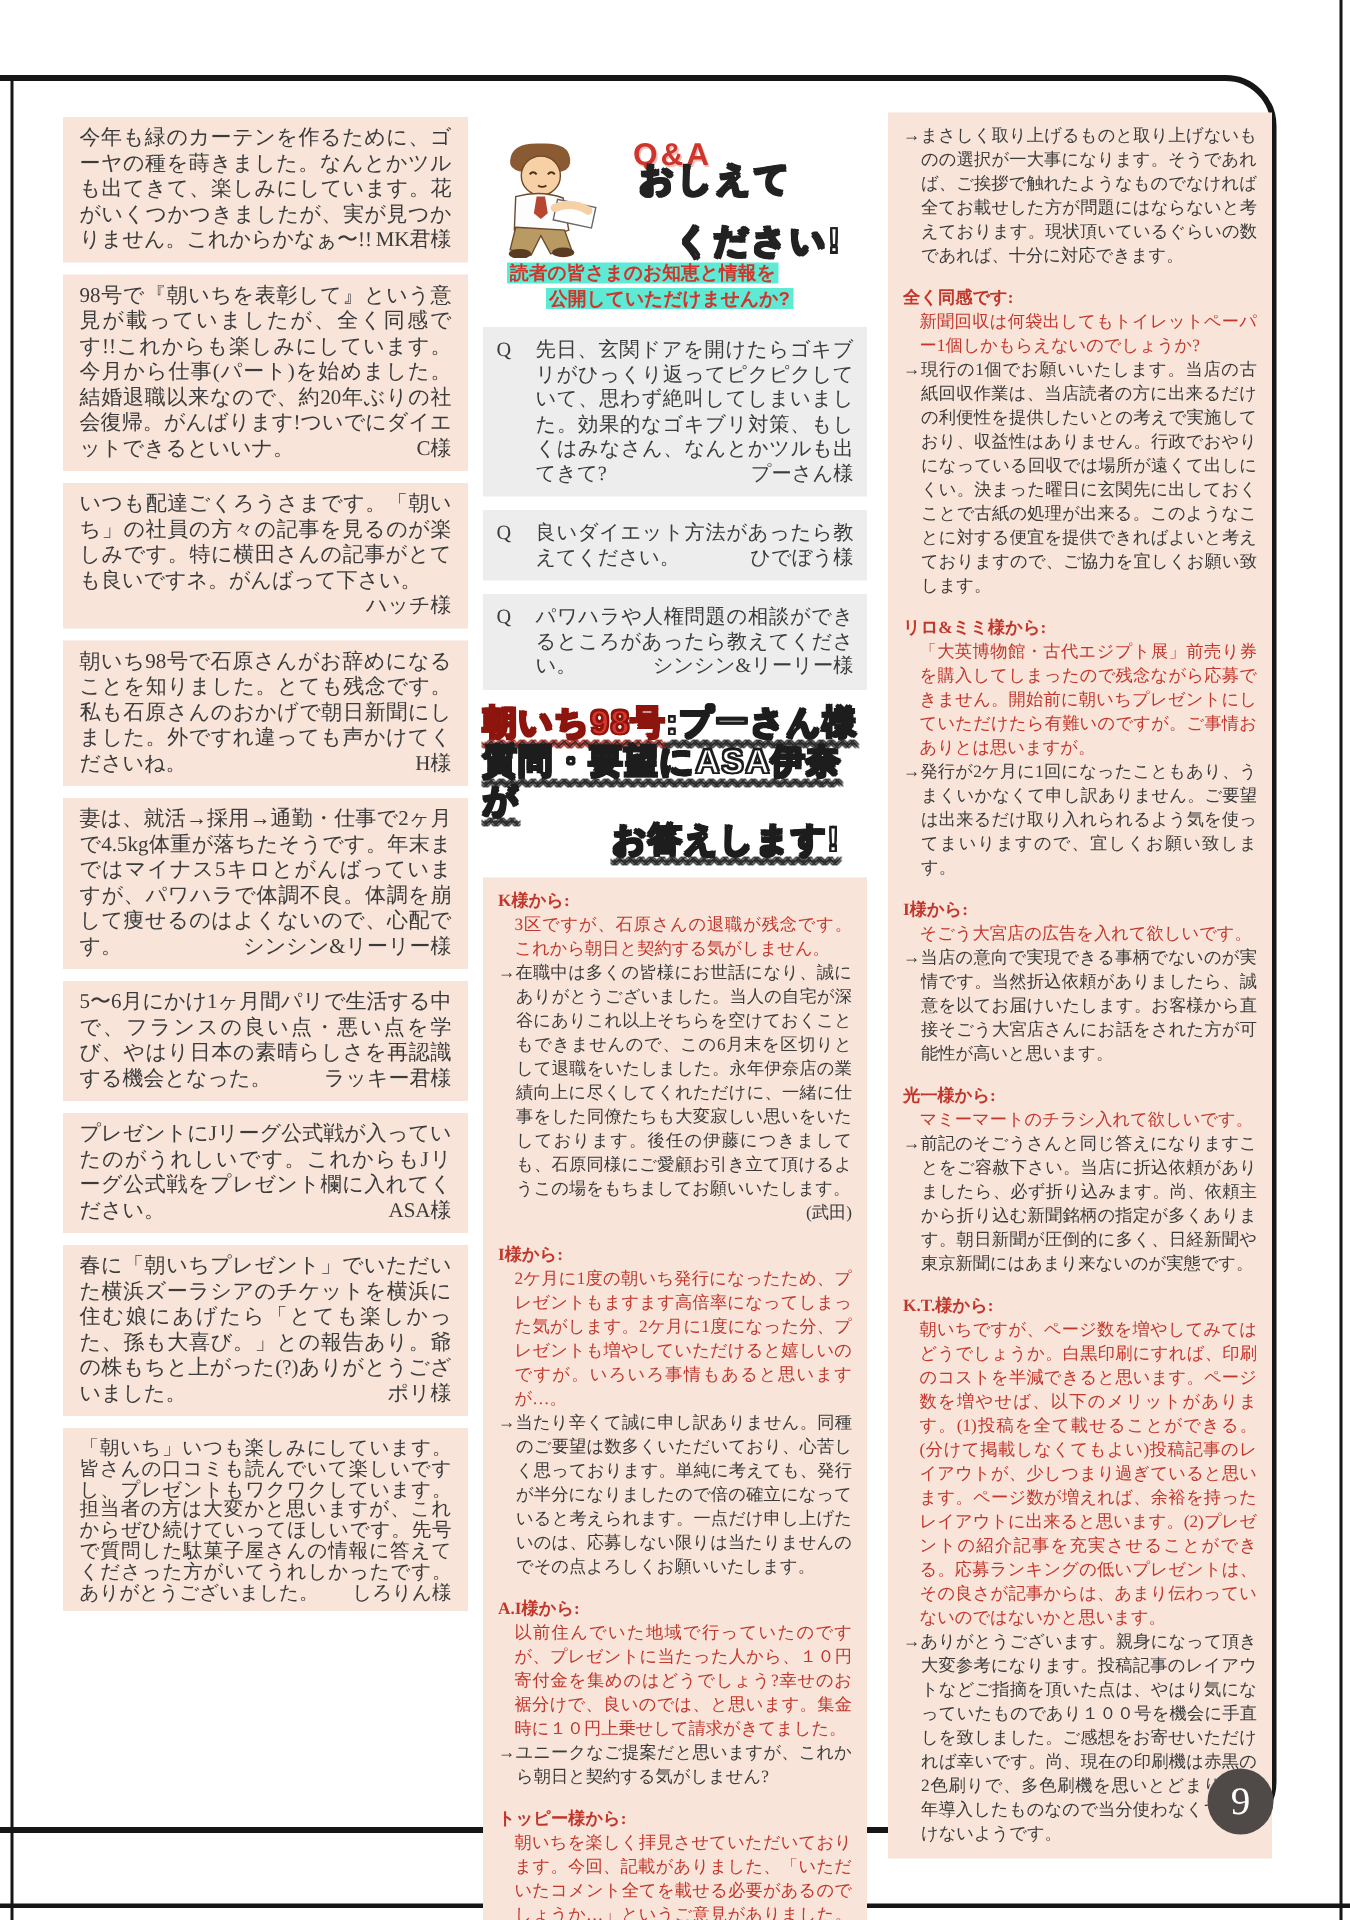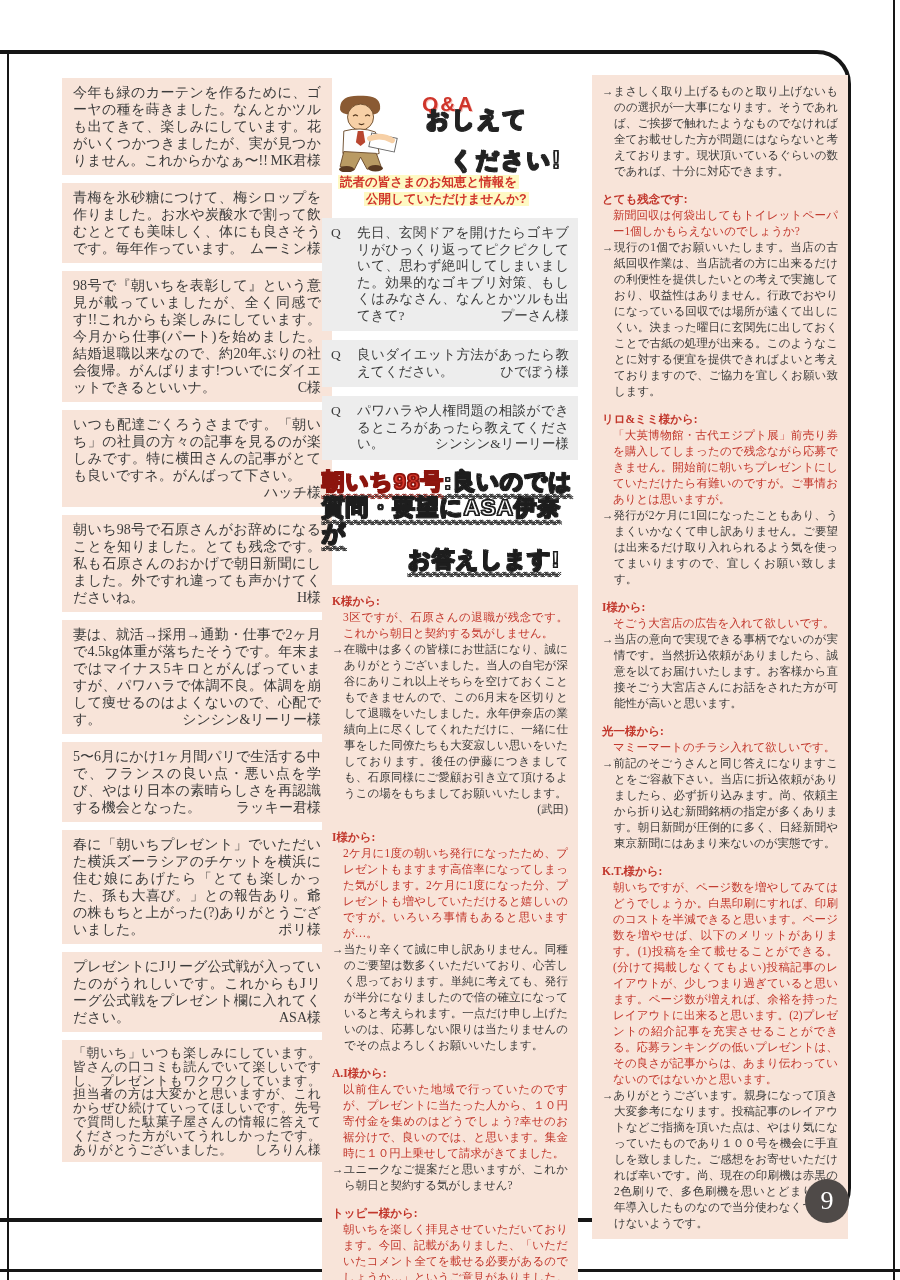--- a/index.html
+++ b/index.html
@@ -13,21 +13,21 @@
   .vline.right { left:893px; top:0;   height:1280px; }
   .hline.bottom { position:absolute; left:0; top:1269px; width:900px; height:3px; background:#161616; }
   
   .frame {
     position:absolute; left:-30px; top:50px; width:881px; height:1172px;
     box-sizing:border-box; border:4px solid #161616;
     border-radius:0 34px 34px 0;
   }
 
   .col { position:absolute; }
-  .col-left  { left:62px;  top:78px; width:270px; }
+  .col-left  { left:42px;  top:78px; width:270px; }
   .col-mid   { left:322px; top:70px; width:256px; }
   .col-right { left:592px; top:75px; width:256px; }
 
   
   .letter-box {
     background:#f8e4d9; padding:6px 11px; margin-bottom:8px;
     font-size:14px; line-height:17px; text-align:justify;
   }
   .letter-box::after { content:""; display:block; clear:both; }
   .letter-author { float:right; }
@@ -53,21 +53,21 @@
   }
   .qa-t1 { left:104px; top:14px; }
   .qa-t2 { left:128px; top:55px; }
 
   .notice {
     margin:0 0 10px 16px;
     font-family:"Liberation Sans","DejaVu Sans",sans-serif;
     font-weight:bold; font-size:12.5px; line-height:17px; color:#d0352b;
   }
   .notice .n2 { margin-left:26px; }
-  .notice span { background:#fef9c3; padding:0 2px; }
+  .notice span { background:#5eead4; padding:0 2px; }
 
   
   .q-item {
     background:#ededed; padding:7px 9px; margin-bottom:9px;
     font-size:13.5px; line-height:16.5px; text-align:justify;
   }
   .q-item::after { content:""; display:block; clear:both; }
   .q-label { float:left; width:22px; }
   .q-body { margin-left:26px; }
   .q-author { float:right; }
@@ -110,28 +110,27 @@
 
 <div class="page">
   <div class="vline left"></div>
   <div class="vline right"></div>
   <div class="hline bottom"></div>
   <div class="frame"></div>
 
   <div class="col col-left">
 
   <div class="letter-box"><span class="letter-text">今年も緑のカーテンを作るために、ゴーヤの種を蒔きました。なんとかツルも出てきて、楽しみにしています。花がいくつかつきましたが、実が見つかりません。これからかなぁ〜!!</span><span class="letter-author">MK君様</span></div>
-      <div class="letter-box"><span class="letter-text">青梅を氷砂糖につけて、梅シロップを作りました。お水や炭酸水で割って飲むととても美味しく、体にも良さそうです。毎年作っています。</span><span class="letter-author">ムーミン様</span></div>
       <div class="letter-box"><span class="letter-text">98号で『朝いちを表彰して』という意見が載っていましたが、全く同感です!!これからも楽しみにしています。今月から仕事(パート)を始めました。結婚退職以来なので、約20年ぶりの社会復帰。がんばります!ついでにダイエットできるといいナ。</span><span class="letter-author">C様</span></div>
       <div class="letter-box"><span class="letter-text">いつも配達ごくろうさまです。「朝いち」の社員の方々の記事を見るのが楽しみです。特に横田さんの記事がとても良いですネ。がんばって下さい。</span><span class="letter-author">ハッチ様</span></div>
       <div class="letter-box"><span class="letter-text">朝いち98号で石原さんがお辞めになることを知りました。とても残念です。私も石原さんのおかげで朝日新聞にしました。外ですれ違っても声かけてくださいね。</span><span class="letter-author">H様</span></div>
       <div class="letter-box"><span class="letter-text">妻は、就活→採用→通勤・仕事で2ヶ月で4.5kg体重が落ちたそうです。年末まではマイナス5キロとがんばっていますが、パワハラで体調不良。体調を崩して痩せるのはよくないので、心配です。</span><span class="letter-author">シンシン&amp;リーリー様</span></div>
       <div class="letter-box"><span class="letter-text">5〜6月にかけ1ヶ月間パリで生活する中で、フランスの良い点・悪い点を学び、やはり日本の素晴らしさを再認識する機会となった。</span><span class="letter-author">ラッキー君様</span></div>
+      <div class="letter-box"><span class="letter-text">プレゼントにJリーグ公式戦が入っていたのがうれしいです。これからもJリーグ公式戦をプレゼント欄に入れてください。</span><span class="letter-author">ASA様</span></div>
       <div class="letter-box"><span class="letter-text">春に「朝いちプレゼント」でいただいた横浜ズーラシアのチケットを横浜に住む娘にあげたら「とても楽しかった、孫も大喜び。」との報告あり。爺の株もちと上がった(?)ありがとうございました。</span><span class="letter-author">ポリ様</span></div>
-      <div class="letter-box"><span class="letter-text">プレゼントにJリーグ公式戦が入っていたのがうれしいです。これからもJリーグ公式戦をプレゼント欄に入れてください。</span><span class="letter-author">ASA様</span></div>
       <div class="letter-box sans"><span class="letter-text">「朝いち」いつも楽しみにしています。皆さんの口コミも読んでいて楽しいですし、プレゼントもワクワクしています。担当者の方は大変かと思いますが、これからぜひ続けていってほしいです。先号で質問した駄菓子屋さんの情報に答えてくださった方がいてうれしかったです。ありがとうございました。</span><span class="letter-author">しろりん様</span></div>
     </div>
 
   <div class="col col-mid">
     <div class="qa-header">
       <svg class="qa-illustration" width="88" height="80" viewBox="0 0 92 86">
         <path d="M16 16 Q17 3 38 4 Q58 3 59 15 Q60 22 53 24 L23 24 Q15 22 16 16 Z" fill="#8a5a33"></path>
         <circle cx="38" cy="27" r="14" fill="#f7d0a6" stroke="#6b4a2a" stroke-width="1"></circle>
         <path d="M30 26 q2.5 -3 5 0 M43 26 q2.5 -3 5 0" stroke="#4a3018" stroke-width="1.4" fill="none"></path>
         <path d="M36 34 q3 2 6 0" stroke="#4a3018" stroke-width="1.2" fill="none"></path>
@@ -163,21 +162,21 @@
           <span class="q-label">Q</span>
           <div class="q-body"><span>良いダイエット方法があったら教えてください。</span><span class="q-author">ひでぼう様</span></div>
         </div>
         <div class="q-item">
           <span class="q-label">Q</span>
           <div class="q-body"><span>パワハラや人権問題の相談ができるところがあったら教えてください。</span><span class="q-author">シンシン&amp;リーリー様</span></div>
         </div>
       </div>
 
     <div class="big-title">
-      <span class="bt-line bt1"><span class="bt-hl">朝いち98号</span><span>:良いのでは</span></span>
+      <span class="bt-line bt1"><span class="bt-hl">朝いち98号</span><span>:プーさん様</span></span>
       <span class="bt-line bt2">質問・要望にASA伊奈が</span>
       <span class="bt-line bt3">お答えします!</span>
     </div>
 
     <div class="ans-box">
 
     <div class="ans-item">
           <div class="ans-from">K様から:</div>
           <div class="ans-q">3区ですが、石原さんの退職が残念です。これから朝日と契約する気がしません。</div>
           <div class="ans-a"><span class="ans-text">→在職中は多くの皆様にお世話になり、誠にありがとうございました。当人の自宅が深谷にありこれ以上そちらを空けておくこともできませんので、この6月末を区切りとして退職をいたしました。永年伊奈店の業績向上に尽くしてくれただけに、一緒に仕事をした同僚たちも大変寂しい思いをいたしております。後任の伊藤につきましても、石原同様にご愛顧お引き立て頂けるようこの場をもちましてお願いいたします。</span><span class="ans-sig">(武田)</span></div>
@@ -200,21 +199,21 @@
       </div>
   </div>
 
   <div class="col col-right">
     <div class="ans-box">
 
     <div class="ans-item">
           <div class="ans-a"><span class="ans-text">→まさしく取り上げるものと取り上げないものの選択が一大事になります。そうであれば、ご挨拶で触れたようなものでなければ全てお載せした方が問題にはならないと考えております。現状頂いているぐらいの数であれば、十分に対応できます。</span></div>
         </div>
         <div class="ans-item">
-          <div class="ans-from">とても残念です:</div>
+          <div class="ans-from">全く同感です:</div>
           <div class="ans-q">新聞回収は何袋出してもトイレットペーパー1個しかもらえないのでしょうか?</div>
           <div class="ans-a"><span class="ans-text">→現行の1個でお願いいたします。当店の古紙回収作業は、当店読者の方に出来るだけの利便性を提供したいとの考えで実施しており、収益性はありません。行政でおやりになっている回収では場所が遠くて出しにくい。決まった曜日に玄関先に出しておくことで古紙の処理が出来る。このようなことに対する便宜を提供できればよいと考えておりますので、ご協力を宜しくお願い致します。</span></div>
         </div>
         <div class="ans-item">
           <div class="ans-from">リロ&amp;ミミ様から:</div>
           <div class="ans-q">「大英博物館・古代エジプト展」前売り券を購入してしまったので残念ながら応募できません。開始前に朝いちプレゼントにしていただけたら有難いのですが。ご事情おありとは思いますが。</div>
           <div class="ans-a"><span class="ans-text">→発行が2ケ月に1回になったこともあり、うまくいかなくて申し訳ありません。ご要望は出来るだけ取り入れられるよう気を使ってまいりますので、宜しくお願い致します。</span></div>
         </div>
         <div class="ans-item">
           <div class="ans-from">I様から:</div>

